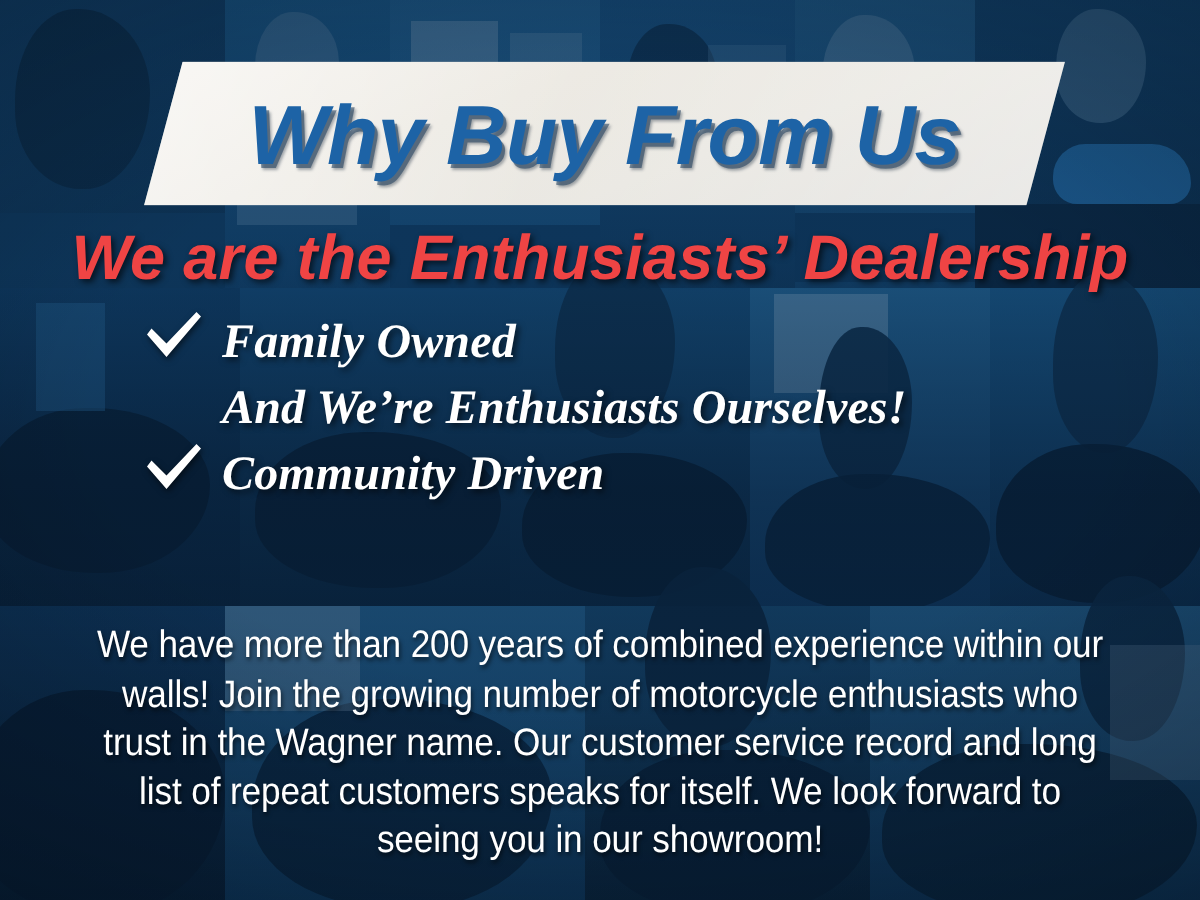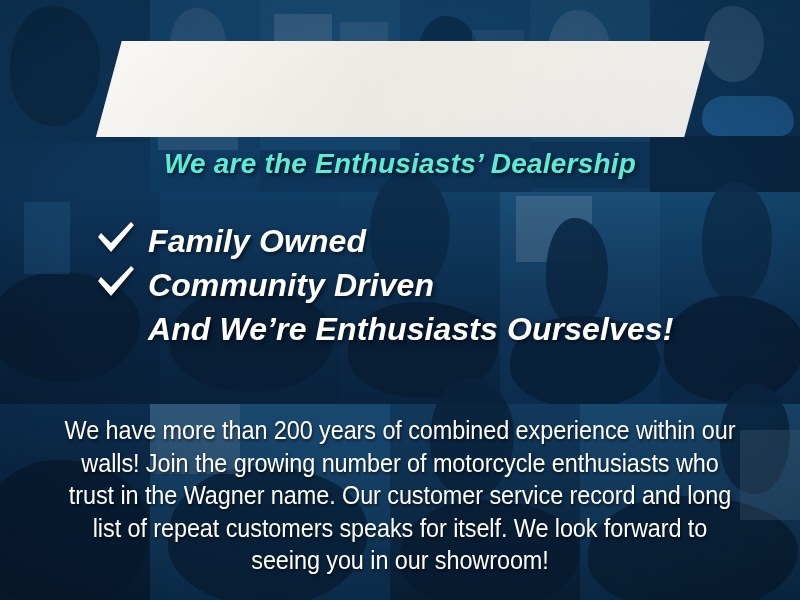--- a/index.html
+++ b/index.html
@@ -96,35 +96,36 @@
     white-space: nowrap;
   }
 
   
   .subtitle {
     position: absolute;
     left: 0;
     right: 0;
     top: 148px;
     text-align: center;
-    color: #5eead4;
-    font-size: 28px;
+    color: #ef4444;
+    font-size: 42px;
     font-weight: bold;
     font-style: italic;
     letter-spacing: 0.2px;
     text-shadow: 2px 2px 4px rgba(0,0,0,0.65);
     white-space: nowrap;
   }
 
   
   .checklist {
     position: absolute;
     left: 96px;
-    top: 220px;
+    top: 206px;
     width: 660px;
+    font-family: Liberation Serif, serif;
   }
   .check-row {
     display: flex;
     align-items: flex-start;
     height: 44px;
   }
   .check-mark {
     width: 52px;
     flex: 0 0 52px;
     display: flex;
@@ -235,46 +236,47 @@
       <div class="rect" style="left:160px; top:26px; width:60px; height:90px; background:#bcd5e5; opacity:.3;"></div>
     </div>
 
     <div class="tint"></div>
     <div class="vignette"></div>
   </div>
 
   <div class="banner">
     <div class="banner-sheen"></div>
   </div>
+  <div class="headline">Why Buy From Us</div>
 
   <div class="subtitle">We are the Enthusiasts’ Dealership</div>
 
   <div class="checklist">
 
     <div class="check-row">
       <span class="check-mark">
         <svg width="40" height="32" viewBox="0 0 40 32" aria-hidden="true">
           <path d="M2 15 L5 11 L15 21 L35 0 L38 3 L15 30 Z" fill="#ffffff"></path>
         </svg>
       </span>
       <span class="check-label">Family Owned</span>
     </div>
 
 
+    <div class="check-row no-mark">
+      <span class="check-mark"></span>
+      <span class="check-label">And We’re Enthusiasts Ourselves!</span>
+    </div>
+
     <div class="check-row">
       <span class="check-mark">
         <svg width="40" height="32" viewBox="0 0 40 32" aria-hidden="true">
           <path d="M2 15 L5 11 L15 21 L35 0 L38 3 L15 30 Z" fill="#ffffff"></path>
         </svg>
       </span>
       <span class="check-label">Community Driven</span>
     </div>
 
-    <div class="check-row no-mark">
-      <span class="check-mark"></span>
-      <span class="check-label">And We’re Enthusiasts Ourselves!</span>
-    </div>
-
   </div>
 
   <div class="paragraph">We have more than 200 years of combined experience within our walls! Join the growing number of motorcycle enthusiasts who trust in the Wagner name. Our customer service record and long list of repeat customers speaks for itself. We look forward to seeing you in our showroom!</div>
 
 </div>
 
 </body></html>

